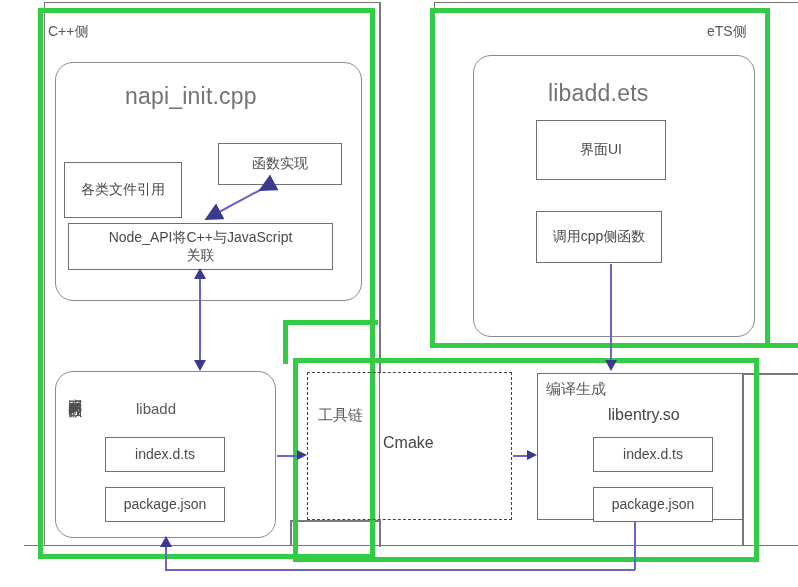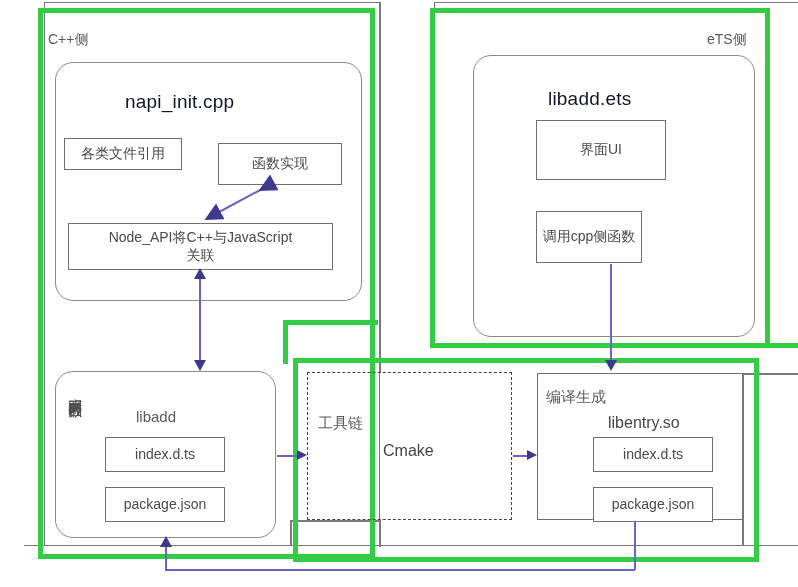--- a/index.html
+++ b/index.html
@@ -60,26 +60,25 @@
     border:1.6px dashed #444444;
     background:transparent;
     display:block;
   }
 
   
   .label{
     position:absolute;
     color:#5a5a5a;
     white-space:nowrap;
-    margin-top:8px;
   }
   .group-tag{font-size:14px;color:#5a5a5a;}
   .card-title{
-    font-size:19px;
-    color:#0f172a;
+    font-size:23px;
+    color:#737373;
     letter-spacing:.2px;
   }
   .mid-title{font-size:15px;color:#5a5a5a;}
   .sub-title{font-size:16px;color:#454545;}
   .vert-text{
     position:absolute;
     writing-mode:vertical-rl;
     text-orientation:upright;
     font-size:14px;
     color:#4a4a4a;
@@ -143,21 +142,21 @@
     <div style="position:absolute;left:0;top:0;width:5px;height:44px;background:#33cc44;"></div>
   </div>
   <div class="abs" style="left:434px;top:343px;width:364px;height:5px;background:#33cc44;"></div>
 
   <span class="label group-tag" style="left:48px;top:23px;">C++侧</span>
 
   <div class="card" style="left:55px;top:62px;width:307px;height:239px;"></div>
 
   <span class="label card-title" style="left:125px;top:83px;">napi_init.cpp</span>
 
-  <div class="rect" style="left:64px;top:138px;width:118px;height:32px;">各类文件引用</div>
+  <div class="rect" style="left:64px;top:162px;width:118px;height:56px;">各类文件引用</div>
 
   <div class="rect" style="left:218px;top:143px;width:124px;height:42px;">函数实现</div>
 
   <div class="rect" style="left:68px;top:223px;width:265px;height:47px;flex-direction:column;">
     <span>Node_API将C++与JavaScript</span>
     <span>关联</span>
   </div>
 
   <svg class="diag" width="120" height="70" style="left:190px;top:180px;">
     <defs>
@@ -214,18 +213,18 @@
   <div class="arrow ar-up" style="left:160px;top:536px;"></div>
 
   <span class="label group-tag" style="left:707px;top:23px;">eTS侧</span>
 
   <div class="card" style="left:473px;top:55px;width:282px;height:282px;"></div>
 
   <span class="label card-title" style="left:548px;top:80px;">libadd.ets</span>
 
   <div class="rect" style="left:536px;top:120px;width:130px;height:60px;">界面UI</div>
 
-  <div class="rect" style="left:536px;top:211px;width:106px;height:52px;">调用cpp侧函数</div>
+  <div class="rect" style="left:536px;top:211px;width:126px;height:52px;">调用cpp侧函数</div>
 
   <div class="bl-v" style="left:610px;top:264px;height:98px;"></div>
   <div class="arrow ar-down" style="left:605px;top:360px;"></div>
 
 </div>
 
 </body></html>

